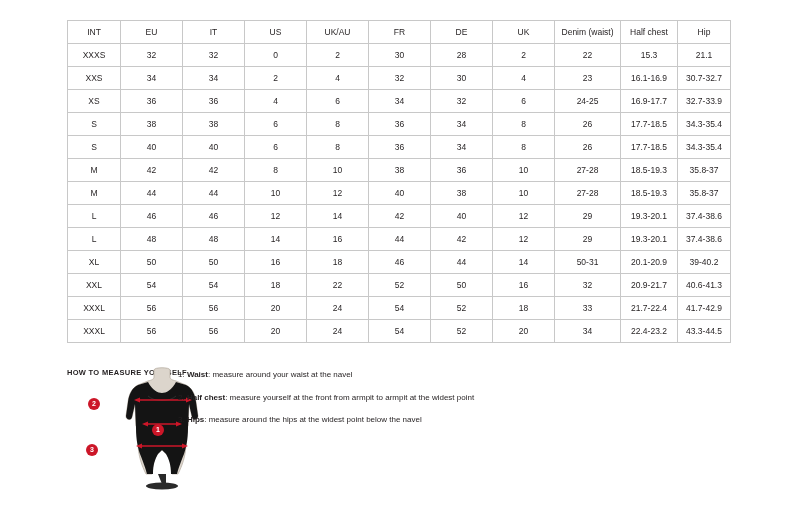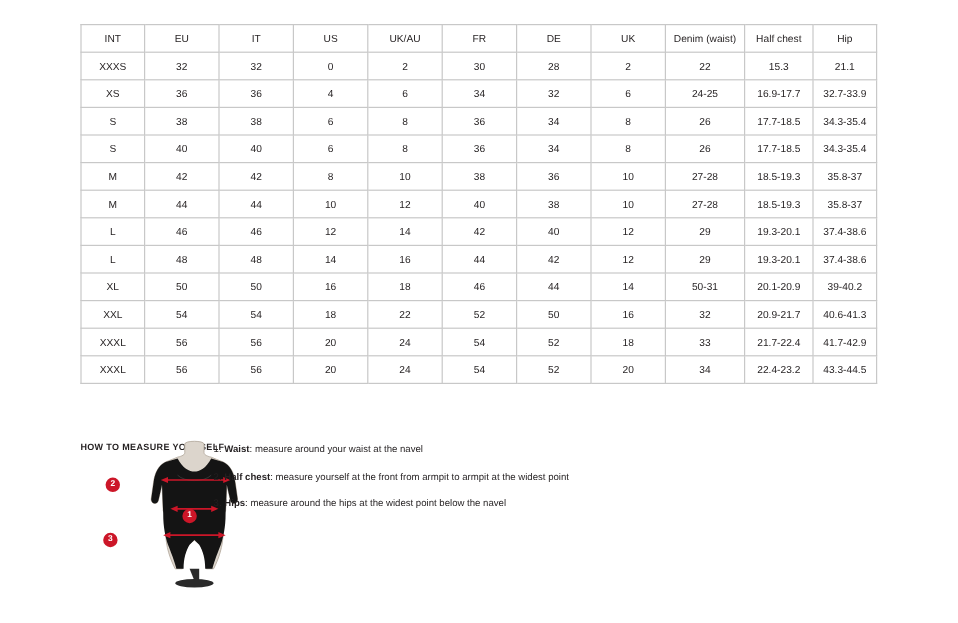--- a/index.html
+++ b/index.html
@@ -152,20 +152,33 @@
           <td>0</td>
           <td>2</td>
           <td>30</td>
           <td>28</td>
           <td>2</td>
           <td>22</td>
           <td>15.3</td>
           <td>21.1</td>
         </tr>
         <tr>
+          <td>XXS</td>
+          <td>34</td>
+          <td>34</td>
+          <td>2</td>
+          <td>4</td>
+          <td>32</td>
+          <td>30</td>
+          <td>4</td>
+          <td>23</td>
+          <td>16.1-16.9</td>
+          <td>30.7-32.7</td>
+        </tr>
+        <tr>
           <td>XS</td>
           <td>36</td>
           <td>36</td>
           <td>4</td>
           <td>6</td>
           <td>34</td>
           <td>32</td>
           <td>6</td>
           <td>24-25</td>
           <td>16.9-17.7</td>

